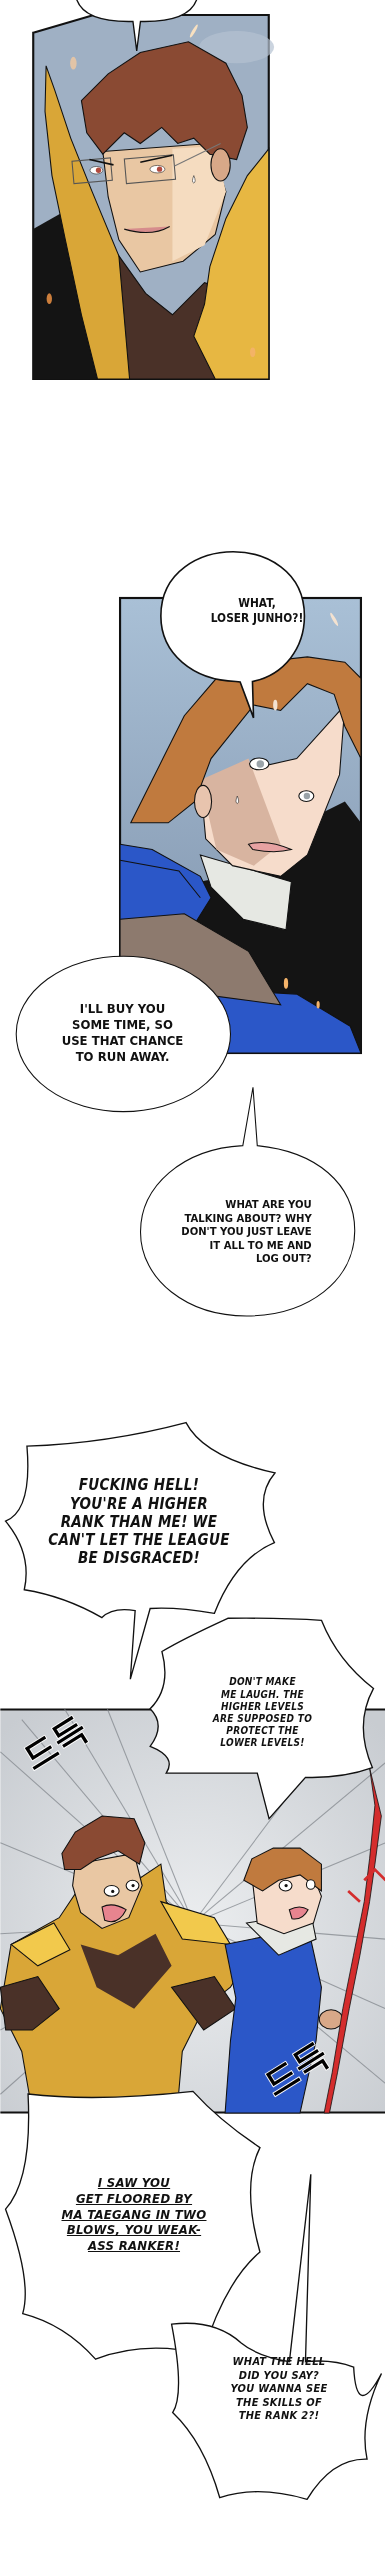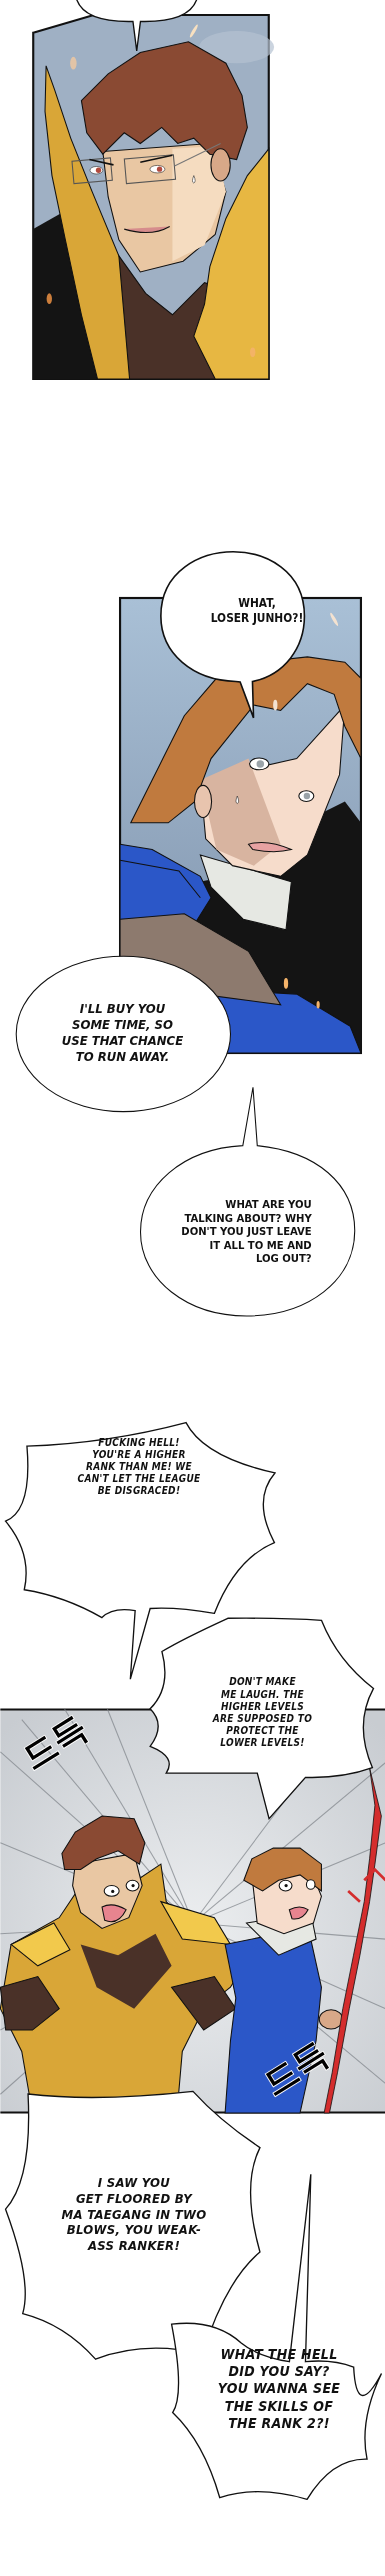--- a/index.html
+++ b/index.html
@@ -112,21 +112,21 @@
 
 <svg class="layer" width="386" height="750" style="left:0;top:0;" viewBox="0 0 720 1400">
   <path d="M435,1030 C375,1030 300,1065 300,1150 C300,1220 360,1270 440,1272 L448,1273 L473,1340 L471,1272 C530,1260 568,1210 568,1150 C568,1065 495,1030 435,1030 Z" fill="#fff" stroke="#111" stroke-width="3"></path>
 </svg>
 <div class="bubble-text" style="left:163px; top:573px; width:138px; height:75px; font-size:11.8px;margin-left:25px;">WHAT,
 LOSER JUNHO?!</div>
 
 <svg class="layer" width="386" height="1125" style="left:0;top:0;" viewBox="0 0 720 2100">
   <ellipse cx="230" cy="1930" rx="200" ry="145" fill="#fff" stroke="#111" stroke-width="2"></ellipse>
 </svg>
-<div class="bubble-text" style="left:37px; top:985px; width:171px; height:96px; font-size:13px;font-style:italic;">I'LL BUY YOU
+<div class="bubble-text" style="left:37px; top:985px; width:171px; height:96px; font-size:13px;">I'LL BUY YOU
 SOME TIME, SO
 USE THAT CHANCE
 TO RUN AWAY.</div>
 
 <svg class="layer" width="386" height="1339" style="left:0;top:0;" viewBox="0 0 720 2500">
   <path d="M453,2139 C340,2145 262,2215 262,2300 C262,2390 350,2457 460,2457 C575,2457 662,2390 662,2298 C662,2210 590,2150 480,2139 L472,2030 Z" fill="#fff" stroke="#111" stroke-width="2"></path>
 </svg>
 <div class="bubble-text" style="left:161px; top:1181px; width:171px; height:102px; font-size:11.2px;text-align:right;">WHAT ARE YOU
 TALKING ABOUT? WHY
 DON'T YOU JUST LEAVE
@@ -191,46 +191,46 @@
     <path d="M690,110 L700,180 L690,280 L680,360 L660,460 L640,560 L620,680 L605,755 L615,755 L630,680 L652,560 L672,460 L690,360 L700,290 L712,200 Z" fill="#d42d2d" stroke="#111" stroke-width="1.5"></path>
     <path d="M680,320 L700,300 L720,320 M672,360 L650,340" stroke="#d42d2d" stroke-width="5" fill="none"></path>
   </svg>
   <div class="sfx" style="left:21.4px; top:10.7px; transform:rotate(-32deg);">드득</div>
   <div class="sfx" style="left:262px; top:337px; transform:rotate(-32deg);">드득</div>
 </div>
 
 <svg class="layer" width="386" height="1714" style="left:0;top:0;" viewBox="0 0 720 3200">
   <path d="M50,2700 Q200,2695 347,2656 Q380,2720 513,2750 Q470,2800 512,2880 Q440,2910 400,3012 Q330,3000 280,3003 L243,3135 L252,3007 Q210,3000 190,3020 Q120,2980 45,2968 Q60,2900 10,2840 Q60,2820 50,2700 Z" fill="#fff" stroke="#111" stroke-width="2.5"></path>
 </svg>
-<div class="bubble-text shout" style="left:37px; top:1411px; width:204px; height:112px; font-size:10px;">FUCKING HELL!
+<div class="bubble-text shout" style="left:37px; top:1466px; width:204px; height:112px; font-size:15px;">FUCKING HELL!
 YOU'RE A HIGHER
 RANK THAN ME! WE
 CAN'T LET THE LEAGUE
 BE DISGRACED!</div>
 
 <svg class="layer" width="386" height="1832" style="left:0;top:0;" viewBox="0 0 720 3420">
   <path d="M302,3083 Q340,3060 425,3021 Q530,3020 600,3025 Q630,3100 697,3152 Q660,3220 695,3300 Q640,3320 570,3318 L502,3395 L480,3310 Q400,3310 310,3310 Q330,3280 280,3260 Q310,3220 280,3190 Q320,3150 302,3083 Z" fill="#fff" stroke="#111" stroke-width="2.5"></path>
 </svg>
 <div class="bubble-text shout" style="left:182px; top:1658px; width:161px; height:110px; font-size:10px;">DON'T MAKE
 ME LAUGH. THE
 HIGHER LEVELS
 ARE SUPPOSED TO
 PROTECT THE
 LOWER LEVELS!</div>
 
 <svg class="layer" width="386" height="2410" style="left:0;top:0;" viewBox="0 0 720 4500">
   <path d="M52,3910 Q180,3925 360,3905 Q410,3960 485,4010 Q450,4080 485,4205 Q420,4260 378,4395 Q270,4370 178,4405 Q120,4340 42,4320 Q60,4260 10,4125 Q60,4070 52,3910 Z" fill="#fff" stroke="#111" stroke-width="2.5"></path>
 </svg>
-<div class="bubble-text shout" style="left:32px; top:2142px; width:204px; height:145px; font-size:13px;">I SAW YOU
+<div class="bubble-text shout" style="left:32px; top:2142px; width:204px; height:145px; font-size:13px;text-decoration:underline;">I SAW YOU
 GET FLOORED BY
 MA TAEGANG IN TWO
 BLOWS, YOU WEAK-
 ASS RANKER!</div>
 
 <svg class="layer" width="386" height="2517" style="left:0;top:0;" viewBox="0 0 720 4700">
   <path d="M450,4375 Q480,4400 540,4410 L580,4060 L570,4410 Q620,4405 660,4420 Q665,4520 712,4432 Q670,4520 685,4592 Q620,4590 573,4667 Q480,4640 410,4664 Q380,4560 322,4505 Q345,4470 320,4340 Q400,4330 450,4375 Z" fill="#fff" stroke="#111" stroke-width="2.5"></path>
 </svg>
-<div class="bubble-text shout" style="left:212px; top:2322px; width:134px; height:134px; font-size:14px;">WHAT THE HELL
+<div class="bubble-text shout" style="left:212px; top:2322px; width:134px; height:134px; font-size:11px;">WHAT THE HELL
 DID YOU SAY?
 YOU WANNA SEE
 THE SKILLS OF
 THE RANK 2?!</div>
 
 
 </body></html>

